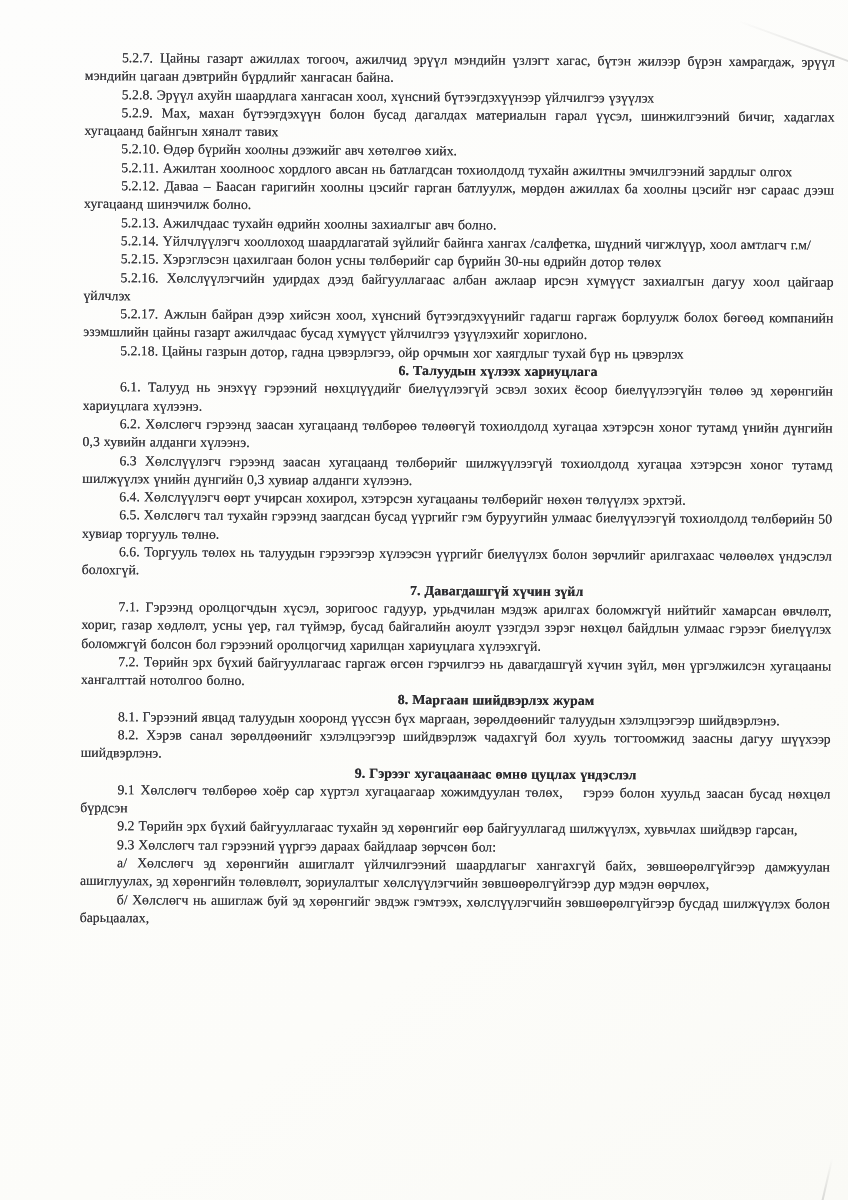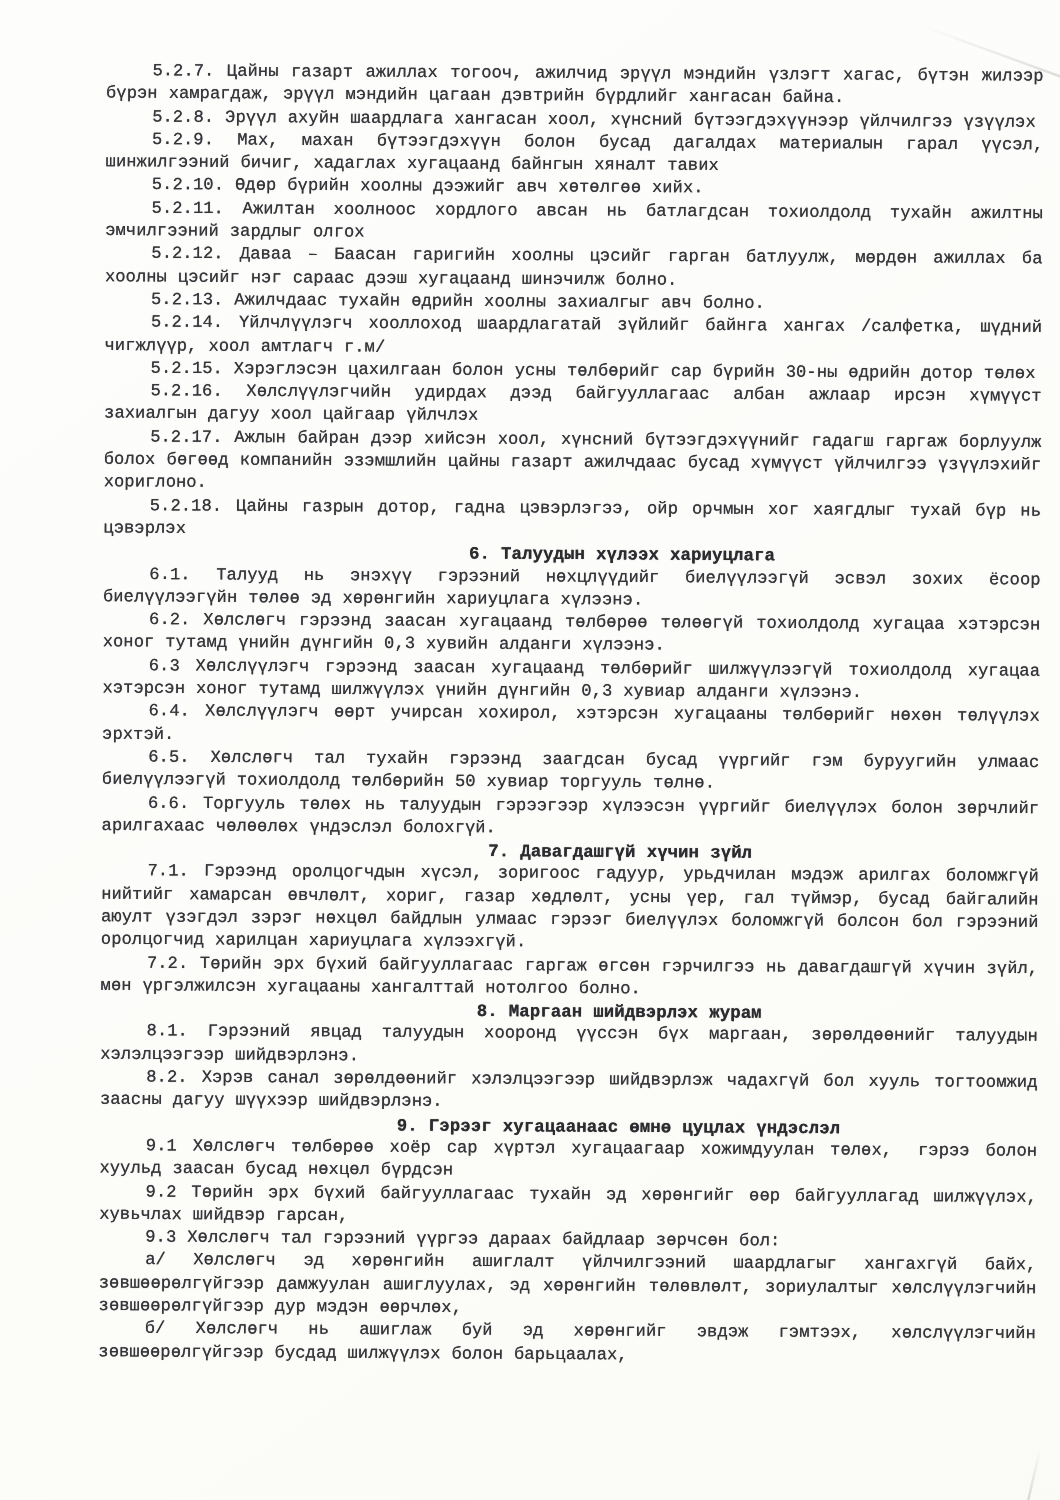--- a/index.html
+++ b/index.html
@@ -9,21 +9,21 @@
     height: 1200px;
     background: #ffffff;
     overflow: hidden;
   }
   .page {
     position: relative;
     width: 848px;
     height: 1200px;
     background: linear-gradient(145deg, #fdfdfc 0%, #fcfcf9 70%, #fafaf6 100%);
     overflow: hidden;
-    font-family: Liberation Mono, monospace;
+    font-family: Liberation Serif, serif;
   }
   .doc-content {
     position: absolute;
     left: 85px;
     top: 49px;
     width: 750px;
     transform: rotate(0.35deg);
     transform-origin: 0 0;
     color: #35353a;
     font-size: 13.7px;

